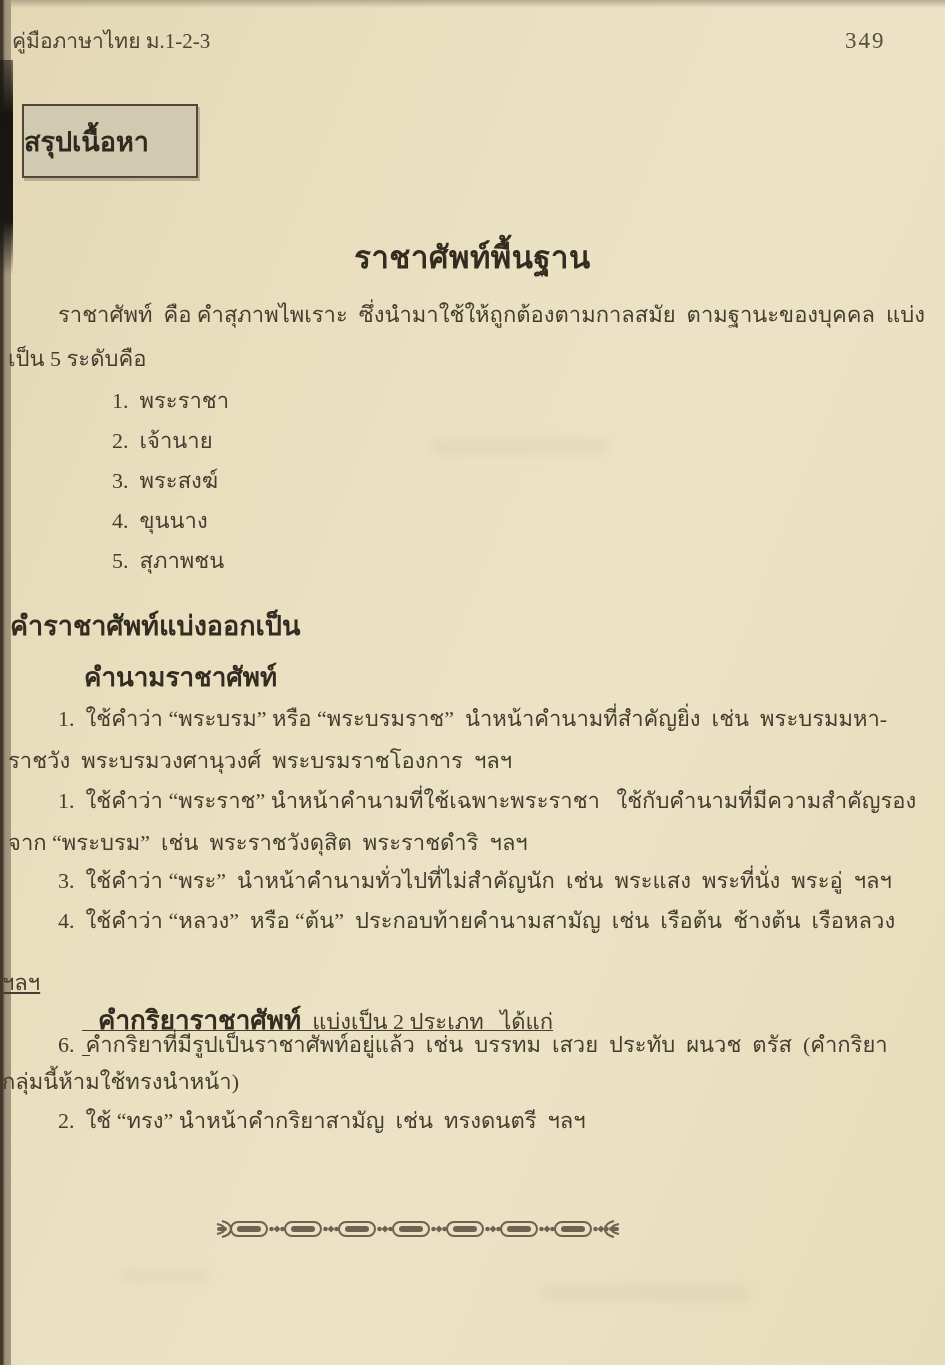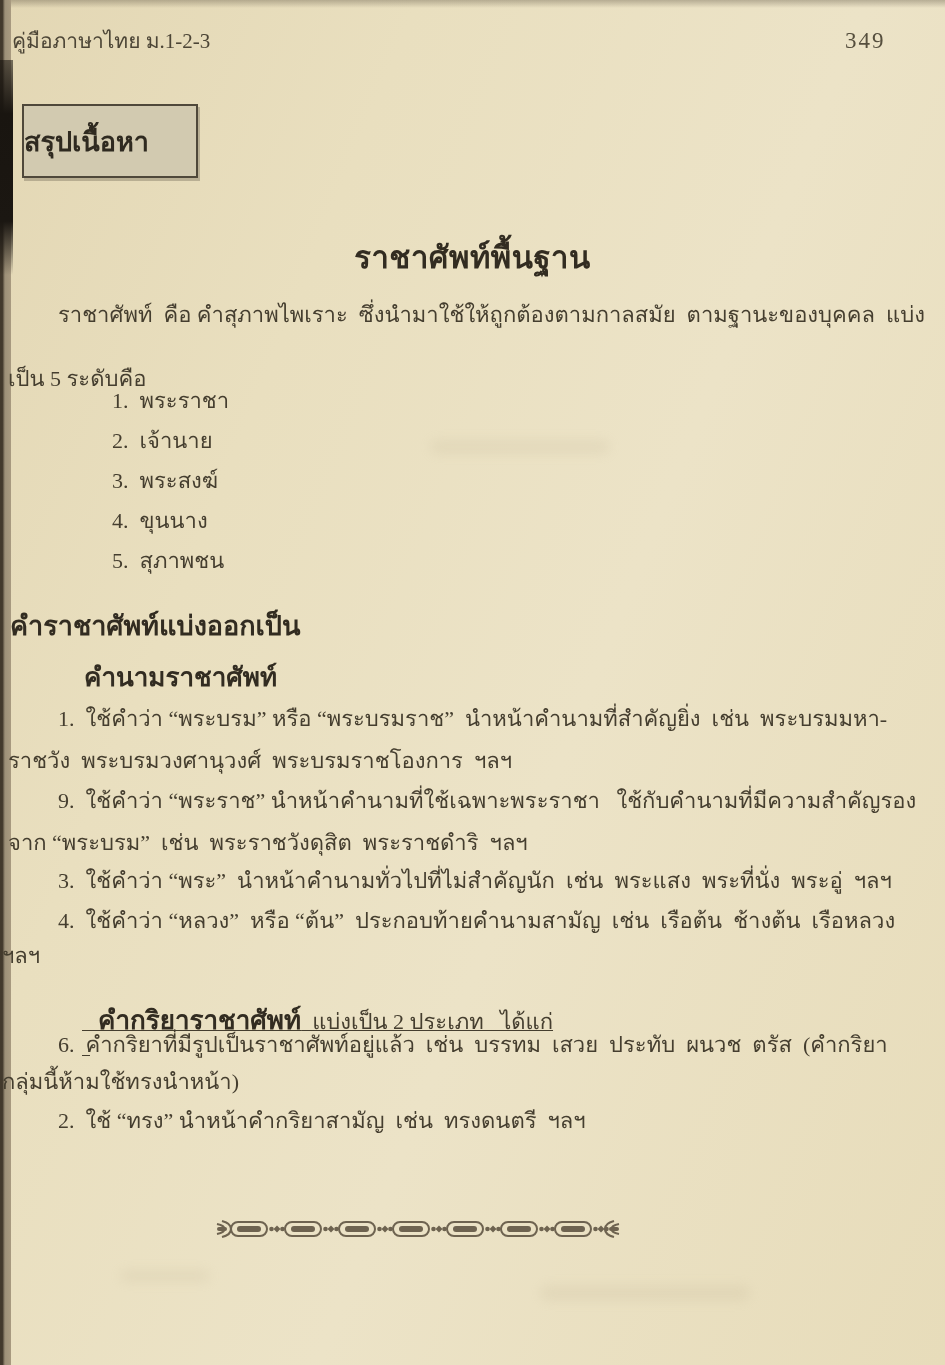--- a/index.html
+++ b/index.html
@@ -64,38 +64,38 @@
   <div class="abs running-head">คู่มือภาษาไทย ม.1-2-3</div>
   <div class="abs page-num">349</div>
 
   <div class="abs summary-box">
     <span>สรุปเนื้อหา</span>
   </div>
 
   <div class="abs doc-title">ราชาศัพท์พื้นฐาน</div>
 
   <div class="abs line" style="left:58px;top:297px;">ราชาศัพท์  คือ คำสุภาพไพเราะ  ซึ่งนำมาใช้ให้ถูกต้องตามกาลสมัย  ตามฐานะของบุคคล  แบ่ง</div>
-  <div class="abs line" style="left:8px;top:361px;text-align:center;">เป็น 5 ระดับคือ</div>
+  <div class="abs line" style="left:8px;top:341px;text-align:center;">เป็น 5 ระดับคือ</div>
 
   <div class="abs lvl" style="left:112px;top:383px;">1.  พระราชา</div>
   <div class="abs lvl" style="left:112px;top:423px;">2.  เจ้านาย</div>
   <div class="abs lvl" style="left:112px;top:463px;">3.  พระสงฆ์</div>
   <div class="abs lvl" style="left:112px;top:503px;">4.  ขุนนาง</div>
   <div class="abs lvl" style="left:112px;top:543px;">5.  สุภาพชน</div>
 
   <div class="abs sec-h" style="left:10px;top:604px;">คำราชาศัพท์แบ่งออกเป็น</div>
   <div class="abs sub-h" style="left:84px;top:656px;">คำนามราชาศัพท์</div>
 
   <div class="abs line" style="left:58px;top:701px;">1.  ใช้คำว่า “พระบรม” หรือ “พระบรมราช”  นำหน้าคำนามที่สำคัญยิ่ง  เช่น  พระบรมมหา-</div>
   <div class="abs line" style="left:8px;top:743px;">ราชวัง  พระบรมวงศานุวงศ์  พระบรมราชโองการ  ฯลฯ</div>
-  <div class="abs line" style="left:58px;top:783px;">9.  ใช้คำว่า “พระราช” นำหน้าคำนามที่ใช้เฉพาะพระราชา   ใช้กับคำนามที่มีความสำคัญรอง</div>
+  <div class="abs line" style="left:58px;top:783px;">1.  ใช้คำว่า “พระราช” นำหน้าคำนามที่ใช้เฉพาะพระราชา   ใช้กับคำนามที่มีความสำคัญรอง</div>
   <div class="abs line" style="left:8px;top:825px;">จาก “พระบรม”  เช่น  พระราชวังดุสิต  พระราชดำริ  ฯลฯ</div>
   <div class="abs line" style="left:58px;top:863px;">3.  ใช้คำว่า “พระ”  นำหน้าคำนามทั่วไปที่ไม่สำคัญนัก  เช่น  พระแสง  พระที่นั่ง  พระอู่  ฯลฯ</div>
   <div class="abs line" style="left:58px;top:903px;">4.  ใช้คำว่า “หลวง”  หรือ “ต้น”  ประกอบท้ายคำนามสามัญ  เช่น  เรือต้น  ช้างต้น  เรือหลวง</div>
-  <div class="abs line" style="left:2px;top:938px;">ฯลฯ</div>
+  <div class="abs line" style="left:2px;top:965px;text-decoration:underline;">ฯลฯ</div>
 
   <div class="abs" style="left:82px;top:981px;text-decoration:underline;">
     <span class="verb-h-bold">คำกริยาราชาศัพท์</span><span class="verb-h-rest">  แบ่งเป็น 2 ประเภท   ได้แก่</span>
   </div>
 
   <div class="abs line" style="left:58px;top:1027px;">6.  คำกริยาที่มีรูปเป็นราชาศัพท์อยู่แล้ว  เช่น  บรรทม  เสวย  ประทับ  ผนวช  ตรัส  (คำกริยา</div>
   <div class="abs line" style="left:2px;top:1064px;">กลุ่มนี้ห้ามใช้ทรงนำหน้า)</div>
   <div class="abs line" style="left:58px;top:1103px;">2.  ใช้ “ทรง” นำหน้าคำกริยาสามัญ  เช่น  ทรงดนตรี  ฯลฯ</div>
 
   <svg class="abs ornament" viewBox="0 0 406 26" aria-hidden="true">

